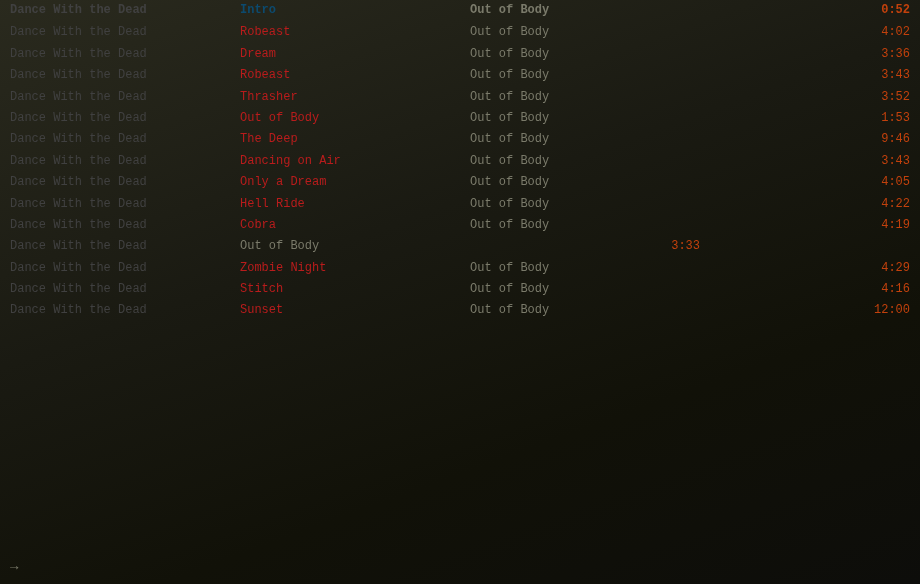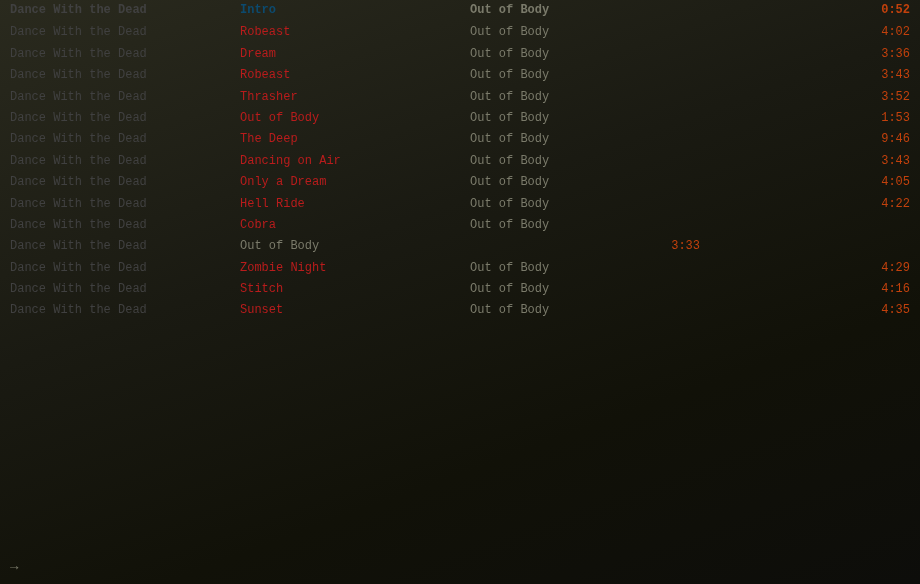--- a/index.html
+++ b/index.html
@@ -128,20 +128,21 @@
     <div class="track-row">
       <span class="col-artist">Dance With the Dead</span>
       <span class="col-title">Hell Ride</span>
       <span class="col-album">Out of Body</span>
       <span class="col-duration">4:22</span>
     </div>
     <div class="track-row">
       <span class="col-artist">Dance With the Dead</span>
       <span class="col-title">Cobra</span>
       <span class="col-album">Out of Body</span>
+      <span class="col-duration">4:19</span>
     </div>
     <div class="track-row">
       <span class="col-artist">Dance With the Dead</span>
       <span class="col-album">Out of Body</span>
       <span class="col-duration">3:33</span>
     </div>
     <div class="track-row">
       <span class="col-artist">Dance With the Dead</span>
       <span class="col-title">Zombie Night</span>
       <span class="col-album">Out of Body</span>
@@ -150,17 +151,17 @@
     <div class="track-row">
       <span class="col-artist">Dance With the Dead</span>
       <span class="col-title">Stitch</span>
       <span class="col-album">Out of Body</span>
       <span class="col-duration">4:16</span>
     </div>
     <div class="track-row">
       <span class="col-artist">Dance With the Dead</span>
       <span class="col-title">Sunset</span>
       <span class="col-album">Out of Body</span>
-      <span class="col-duration">4:35</span>
+      <span class="col-duration">12:00</span>
     </div>
   </div>
 
 <div class="bottom-arrow">→</div>
 
 </body></html>

